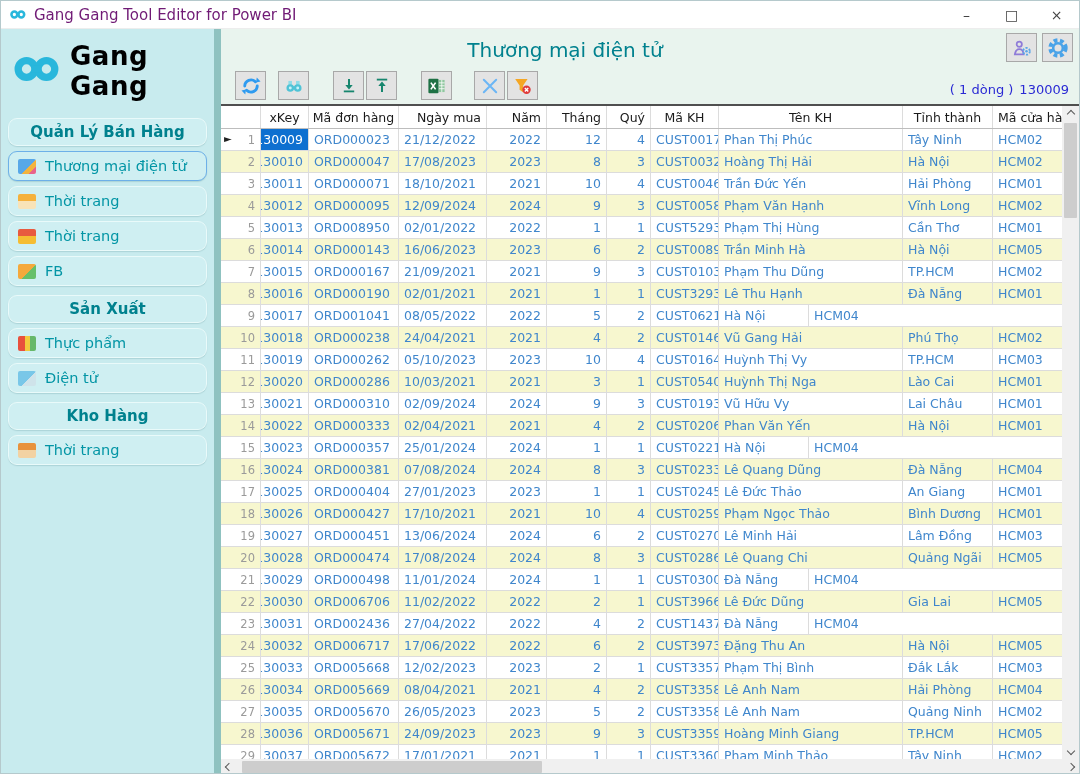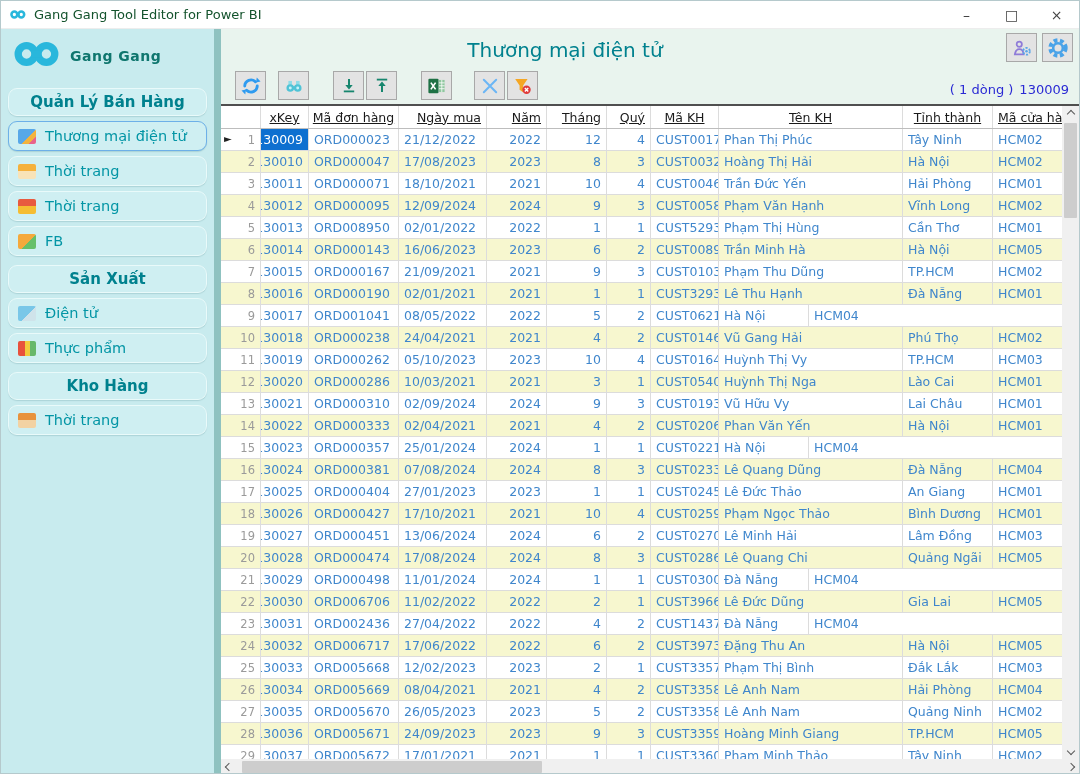--- a/index.html
+++ b/index.html
@@ -2,29 +2,29 @@
 <html><head>
 <meta charset="utf-8">
 <style>
   html,body{margin:0;padding:0;background:#d8d8d8;}
   *{box-sizing:border-box;}
   #window{width:1080px;height:774px;background:#fff;position:relative;overflow:hidden;
     font-family:"DejaVu Sans","Liberation Sans",sans-serif;border:1px solid #b5c9cc;}
   
   .titlebar{height:28px;display:flex;align-items:center;background:#fff;border-bottom:1px solid #ededed;}
   .tb-logo{margin:0 8px 0 9px;display:flex;align-items:center;}
-  .tb-title{flex:1;font-size:13px;color:#14532d;}
+  .tb-title{flex:1;font-size:15px;color:#701a75;}
   .tb-controls{display:flex;height:28px;}
   .tb-btn{width:45px;height:28px;display:flex;align-items:center;justify-content:center;
     color:#444;font-size:14px;cursor:default;}
   
   .bodyrow{display:flex;height:746px;}
   .sidebar{width:213px;background:#c8ebee;padding-top:4px;flex:0 0 auto;}
   .brand{display:flex;align-items:center;gap:10px;padding:8px 8px 8px 13px;}
-  .brand-text{color:#0f766e;font-weight:bold;font-size:14px;letter-spacing:.5px;}
+  .brand-text{color:#000000;font-weight:bold;font-size:26px;letter-spacing:.5px;}
   .group-header{margin:9px 7px 4px;background:#cfeff2;border:1px solid #e9fafa;border-radius:9px;
     height:28px;display:flex;align-items:center;justify-content:center;color:#00818e;
     font-weight:bold;font-size:15px;box-shadow:0 1px 1px rgba(120,170,175,.35);}
   .side-item{margin:5px 7px;background:#cfeff2;border:1px solid #e9fafa;border-radius:9px;height:30px;
     display:flex;align-items:center;padding:0 9px;gap:9px;color:#0395a5;font-size:14.5px;
     box-shadow:0 1px 1px rgba(120,170,175,.35);cursor:pointer;}
   .side-item.selected{border-color:#6db0e8;}
   .sicon{width:18px;height:15px;border-radius:2px;flex:0 0 auto;}
   .ic-ecom{background:linear-gradient(135deg,#58a8e8 0 55%,#f2b33d 55% 78%,#e8638a 78%);}
   .ic-store{background:linear-gradient(180deg,#f5b13c 0 45%,#f8e3b8 45%);}
@@ -48,21 +48,21 @@
   .table-zone{flex:1;display:flex;flex-direction:column;overflow:hidden;border-top:2px solid #4f4f4f;}
   .grid-wrap{height:655px;display:flex;overflow:hidden;}
   .grid{flex:1;overflow:hidden;background:#fff;min-width:0;}
   .row{display:flex;height:22px;border-bottom:1px solid #dcdcdc;background:#fff;}
   .row.even{background:#f7f7cf;}
   .cell{border-right:1px solid #dcdcdc;font-size:12.5px;color:#3f86cc;display:flex;align-items:center;
     padding:0 5px;overflow:hidden;white-space:nowrap;flex:0 0 auto;}
   .al-r{justify-content:flex-end;}
   .al-c{justify-content:center;}
   .header-row{display:flex;height:23px;background:#fff;border-bottom:1px solid #bdbdbd;}
-  .header-row .cell{color:#1a1a1a;text-decoration:underline;}
+  .header-row .cell{color:#1a1a1a;}
   .rowhdr{width:40px;justify-content:flex-end;color:#9a9a9a;font-size:11.5px;position:relative;}
   .rowhdr .ind{position:absolute;left:3px;top:4px;color:#222;font-size:10px;line-height:12px;}
   .c0{width:48px}.c1{width:90px}.c2{width:88px}.c3{width:60px}.c4{width:60px}.c5{width:44px}
   .c6{width:68px}.c7{width:184px}.c8{width:90px}.c9{width:66px;flex:1 1 auto;border-right:none;}
   .sel{background:#0e70d0;color:#fff;}
   
   .vscroll{width:17px;background:#f0f0f0;display:flex;flex-direction:column;align-items:center;flex:0 0 auto;}
   .hscroll{height:16px;background:#f0f0f0;display:flex;align-items:center;flex:0 0 auto;}
   .sarrow{width:16px;height:16px;display:flex;align-items:center;justify-content:center;flex:0 0 auto;cursor:pointer;}
   .chev{width:6px;height:6px;border-left:1.5px solid #5a5a5a;border-bottom:1.5px solid #5a5a5a;}
@@ -122,26 +122,26 @@
           <div class="side-item">
             <span class="sicon ic-box"></span>
             <span>Thời trang</span>
           </div>
           <div class="side-item">
             <span class="sicon ic-fb"></span>
             <span>FB</span>
           </div>
           <div class="group-header">Sản Xuất</div>
           <div class="side-item">
+            <span class="sicon ic-food"></span>
+            <span>Thực phẩm</span>
+          </div>
+          <div class="side-item">
             <span class="sicon ic-robot"></span>
             <span>Điện tử</span>
-          </div>
-          <div class="side-item">
-            <span class="sicon ic-food"></span>
-            <span>Thực phẩm</span>
           </div>
           <div class="group-header">Kho Hàng</div>
           <div class="side-item">
             <span class="sicon ic-wh"></span>
             <span>Thời trang</span>
           </div>
         </div>
     </div>
 
     <div class="divider"></div>

